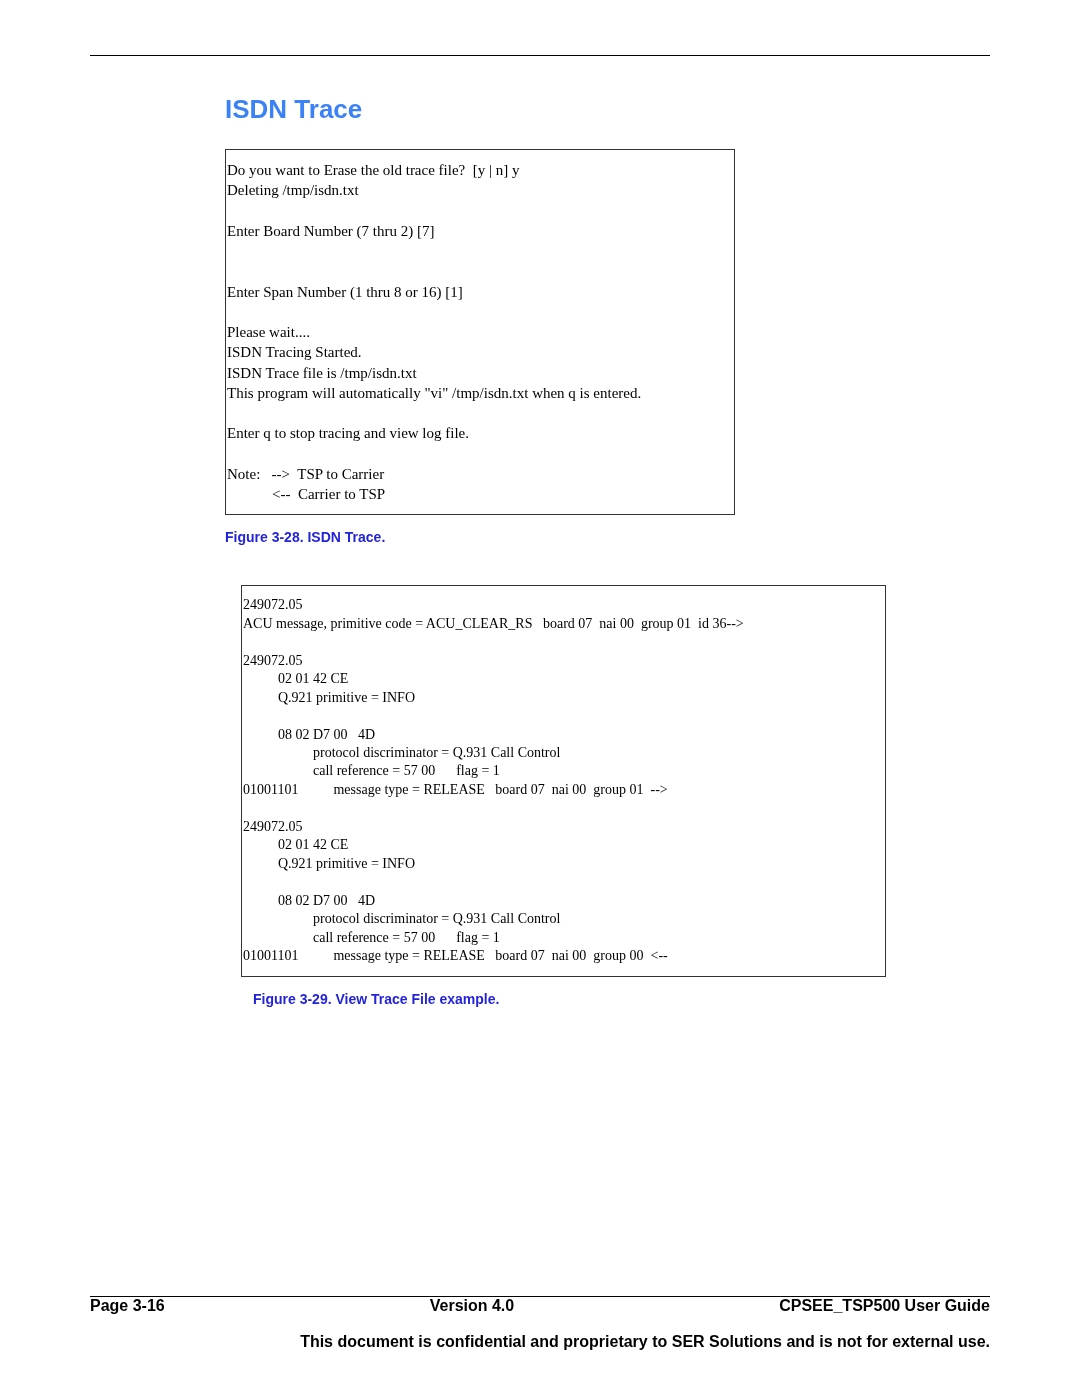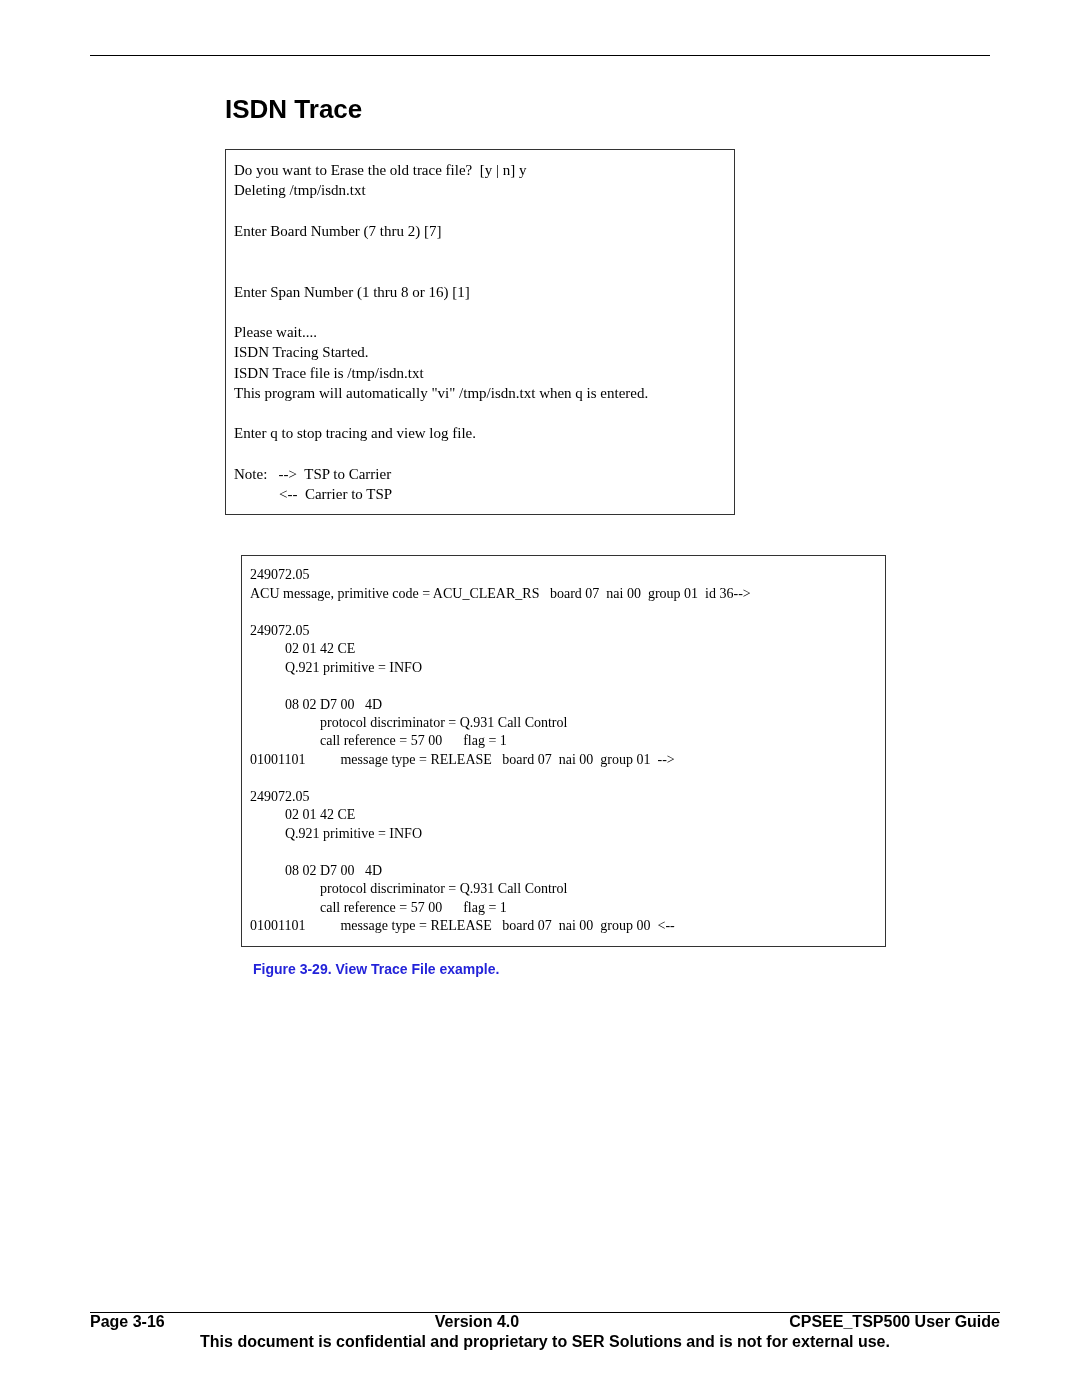--- a/index.html
+++ b/index.html
@@ -26,29 +26,29 @@
   }
   .hr-line {
     border: none;
     border-top: 1.5px solid #000;
     margin: 0;
   }
   .content-indent {
     margin-left: 135px;
   }
   .section-title {
-    color: #000000;
+    color: #3b82f6;
     font-size: 26px;
     font-weight: bold;
     margin-top: 38px;
     margin-bottom: 24px;
   }
   .code-box {
     border: 1px solid #333;
-    padding: 10px 12px 10px 8px;
+    padding: 10px 12px 10px 1px;
     font-family: "Times New Roman", Times, serif;
     font-size: 15px;
     line-height: 1.35;
     white-space: pre;
     box-sizing: border-box;
   }
   .code-box-1 {
     width: 510px;
   }
   .code-box-2 {
@@ -63,34 +63,34 @@
     font-weight: bold;
     font-size: 14px;
     margin-top: 14px;
   }
   .figure-caption-2 {
     margin-left: 28px;
   }
   .footer {
     position: absolute;
     left: 90px;
-    right: 80px;
+    right: 90px;
     bottom: 46px;
   }
   .footer-row {
     display: flex;
     justify-content: space-between;
     font-weight: bold;
     font-size: 16px;
   }
   .footer-note {
-    text-align: center;
+    text-align: right;
     font-weight: bold;
     font-size: 16px;
-    margin-top: 2px;
+    margin-top: 18px;
   }
 </style>
 </head>
 <body>
 
 <div class="page">
 
   <hr class="hr-line">
 
   <div class="content-indent">
@@ -105,20 +105,21 @@
 
 Please wait....
 ISDN Tracing Started.
 ISDN Trace file is /tmp/isdn.txt
 This program will automatically "vi" /tmp/isdn.txt when q is entered.
 
 Enter q to stop tracing and view log file.
 
 Note:   --&gt;  TSP to Carrier
             &lt;--  Carrier to TSP</div>
+    <div class="figure-caption">Figure 3-28. ISDN Trace.</div>
 
     <div class="code-box code-box-2">249072.05
 ACU message, primitive code = ACU_CLEAR_RS   board 07  nai 00  group 01  id 36--&gt;
 
 249072.05
           02 01 42 CE
           Q.921 primitive = INFO
 
           08 02 D7 00   4D
                     protocol discriminator = Q.931 Call Control

